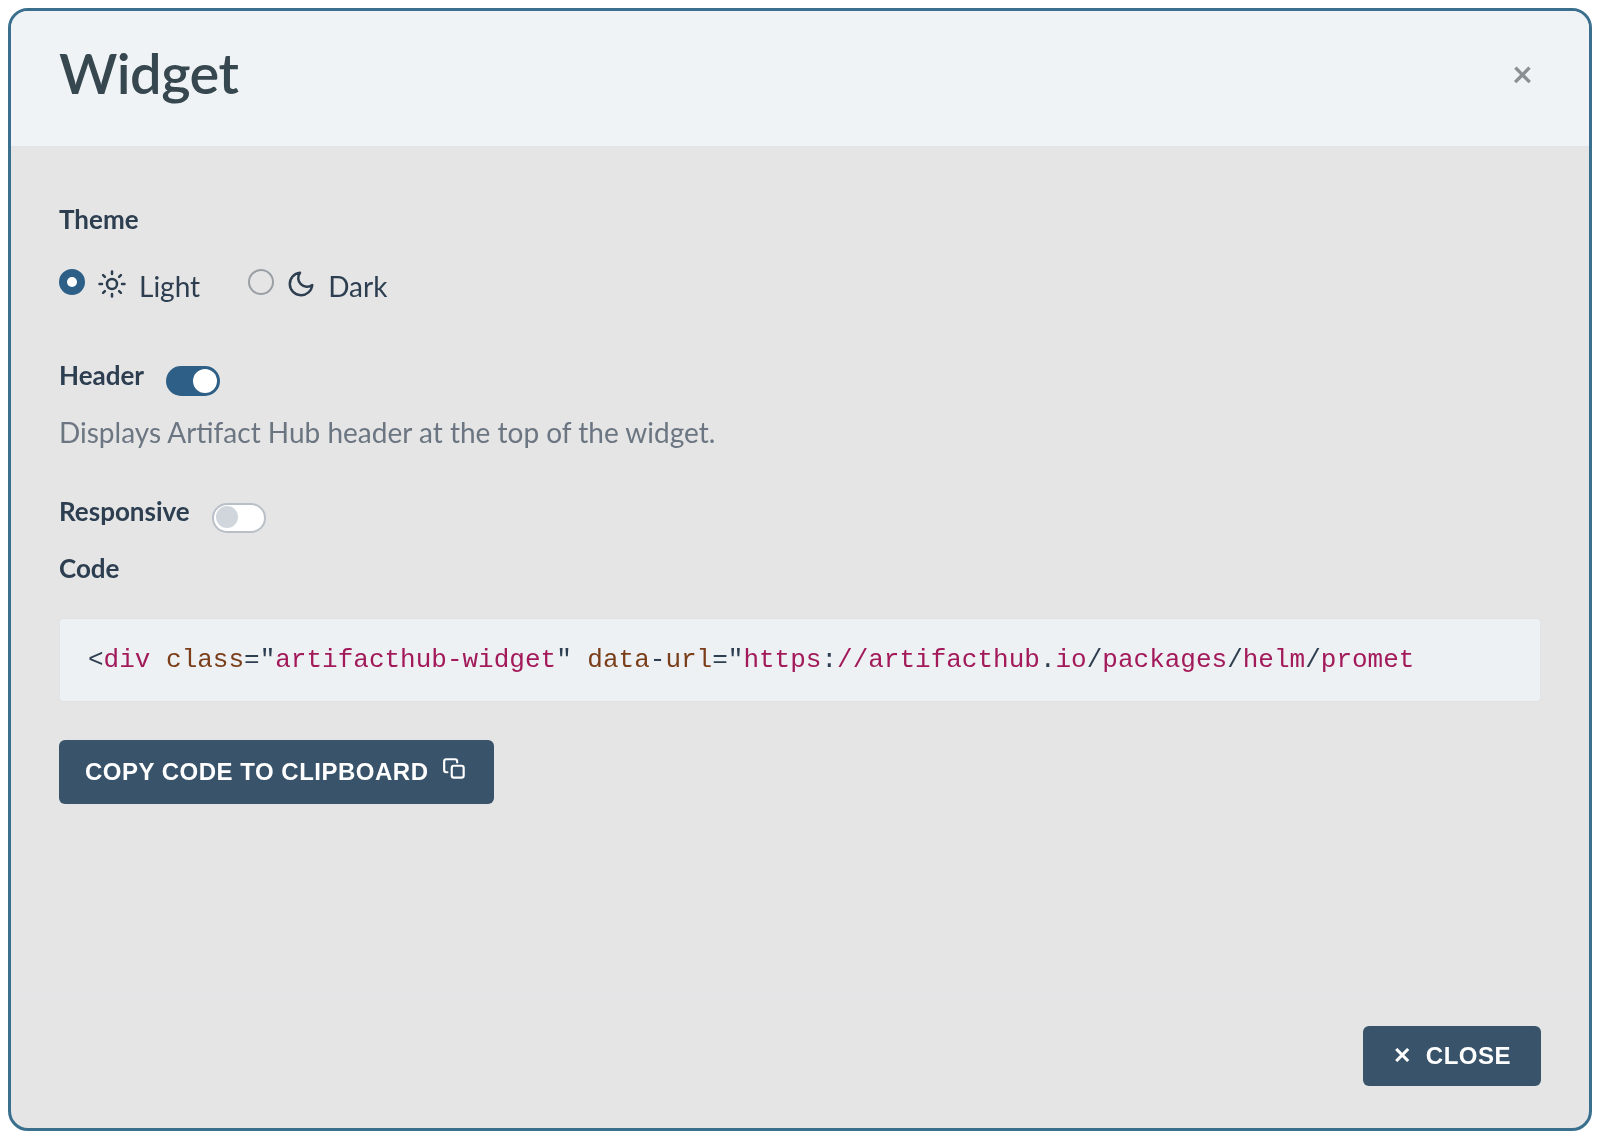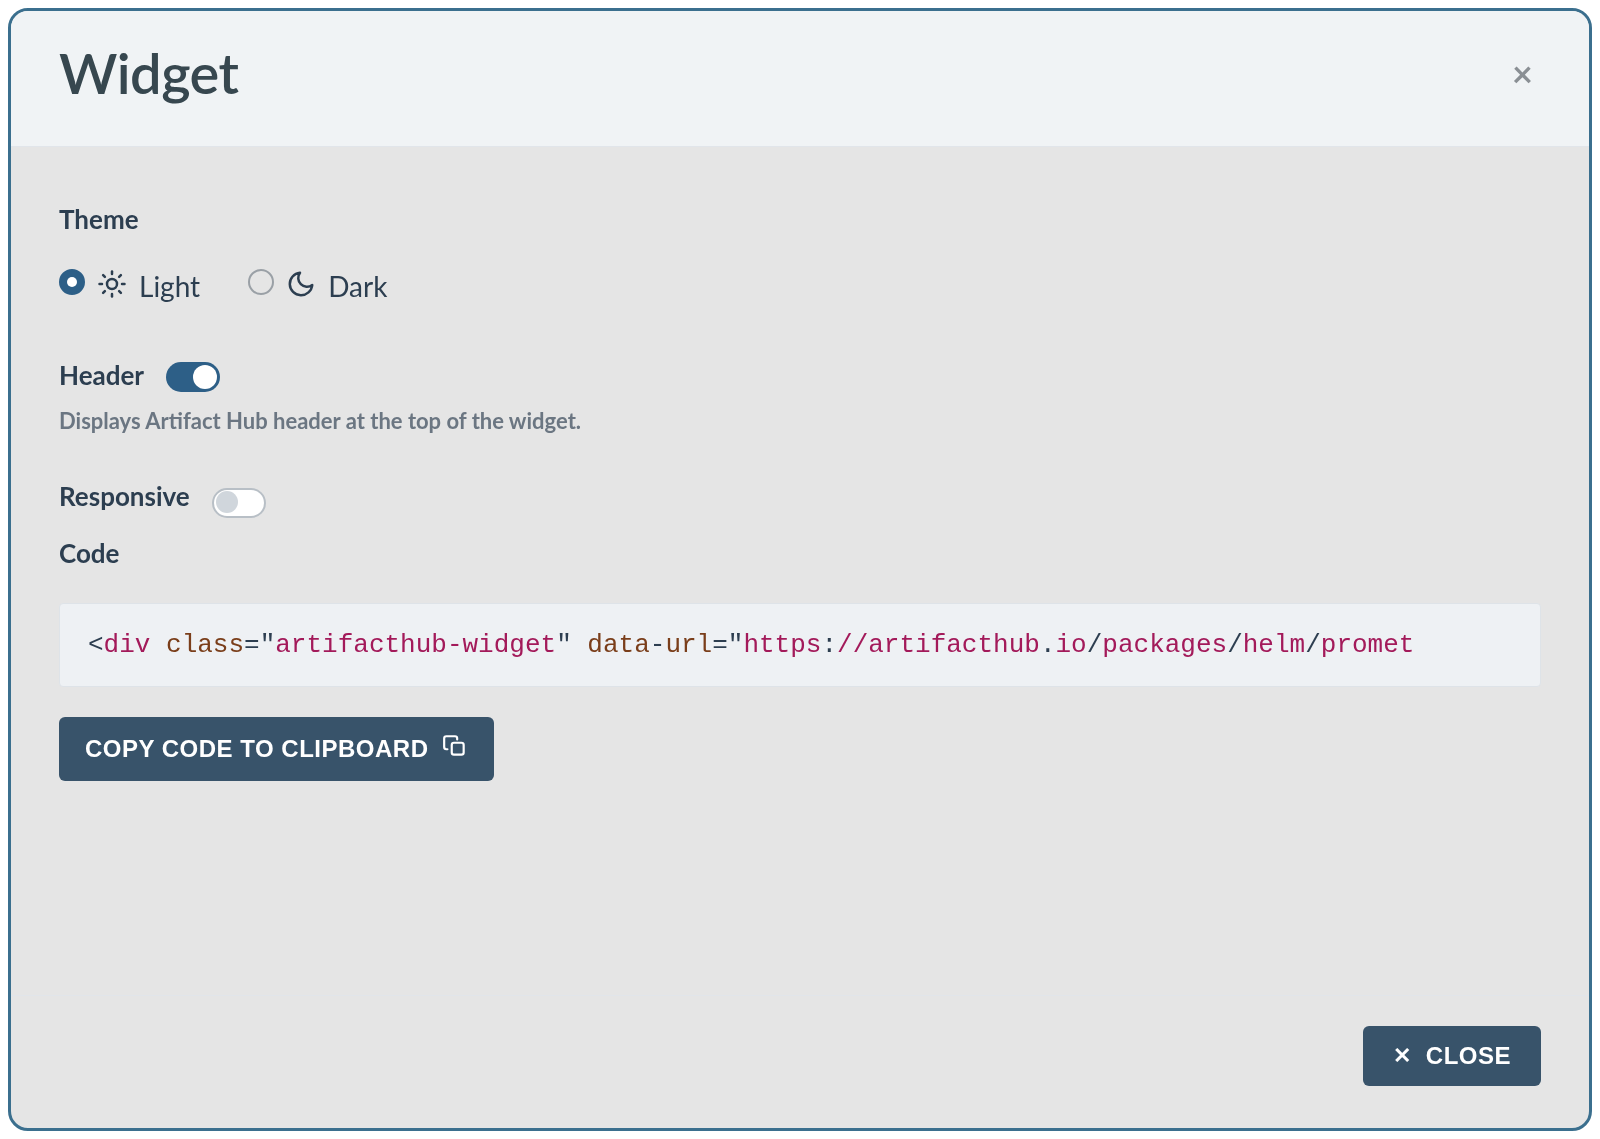--- a/index.html
+++ b/index.html
@@ -109,24 +109,24 @@
   .toggle.off { background: #ffffff; border: 2px solid #b8bfc6; }
   .toggle .knob {
     position: absolute;
     width: 24px; height: 24px;
     border-radius: 50%;
     top: 3px;
   }
   .toggle.on .knob { right: 3px; background: #ffffff; }
   .toggle.off .knob { left: 2px; top: 1px; background: #d0d6dc; width: 22px; height: 22px; }
   .help-text {
-    font-size: 22px;
+    font-size: 28px;
     color: #6b7682;
     margin-bottom: 46px;
-    font-weight: 700;
+    font-weight: 400;
   }
   
   .code-label {
     font-size: 26px;
     font-weight: 700;
     color: #2c3e50;
     margin-bottom: 34px;
   }
   .code-block {
     background: #eef1f4;
@@ -151,20 +151,21 @@
     gap: 14px;
     background: #38536a;
     color: #ffffff;
     border: none;
     border-radius: 6px;
     padding: 16px 26px;
     font-size: 24px;
     font-weight: 600;
     letter-spacing: 0.5px;
     cursor: pointer;
+    margin-top: 8px;
   }
   .copy-btn svg { width: 26px; height: 26px; }
   
   .modal-footer {
     border-top: 1px solid #e1e5ea;
     padding: 30px 48px 42px 48px;
     display: flex;
     justify-content: flex-end;
   }
   .close-btn {
@@ -229,21 +230,21 @@
             <path d="M21 12.8A9 9 0 1 1 11.2 3a7 7 0 0 0 9.8 9.8z"></path>
           </svg>
         </span>
         <span class="radio-label">Dark</span>
       </div>
 
     </div>
 
     
     <div class="toggle-row">
-      <div class="section-label" style="margin-bottom:4px">Header</div>
+      <div class="section-label" style="margin-bottom:12px">Header</div>
       <div class="toggle on">
           <div class="knob"></div>
         </div>
     </div>
     <div class="help-text">Displays Artifact Hub header at the top of the widget.</div>
 
     
     <div class="toggle-row">
       <div class="section-label" style="margin-bottom:13px">Responsive</div>
       <div class="toggle off">

